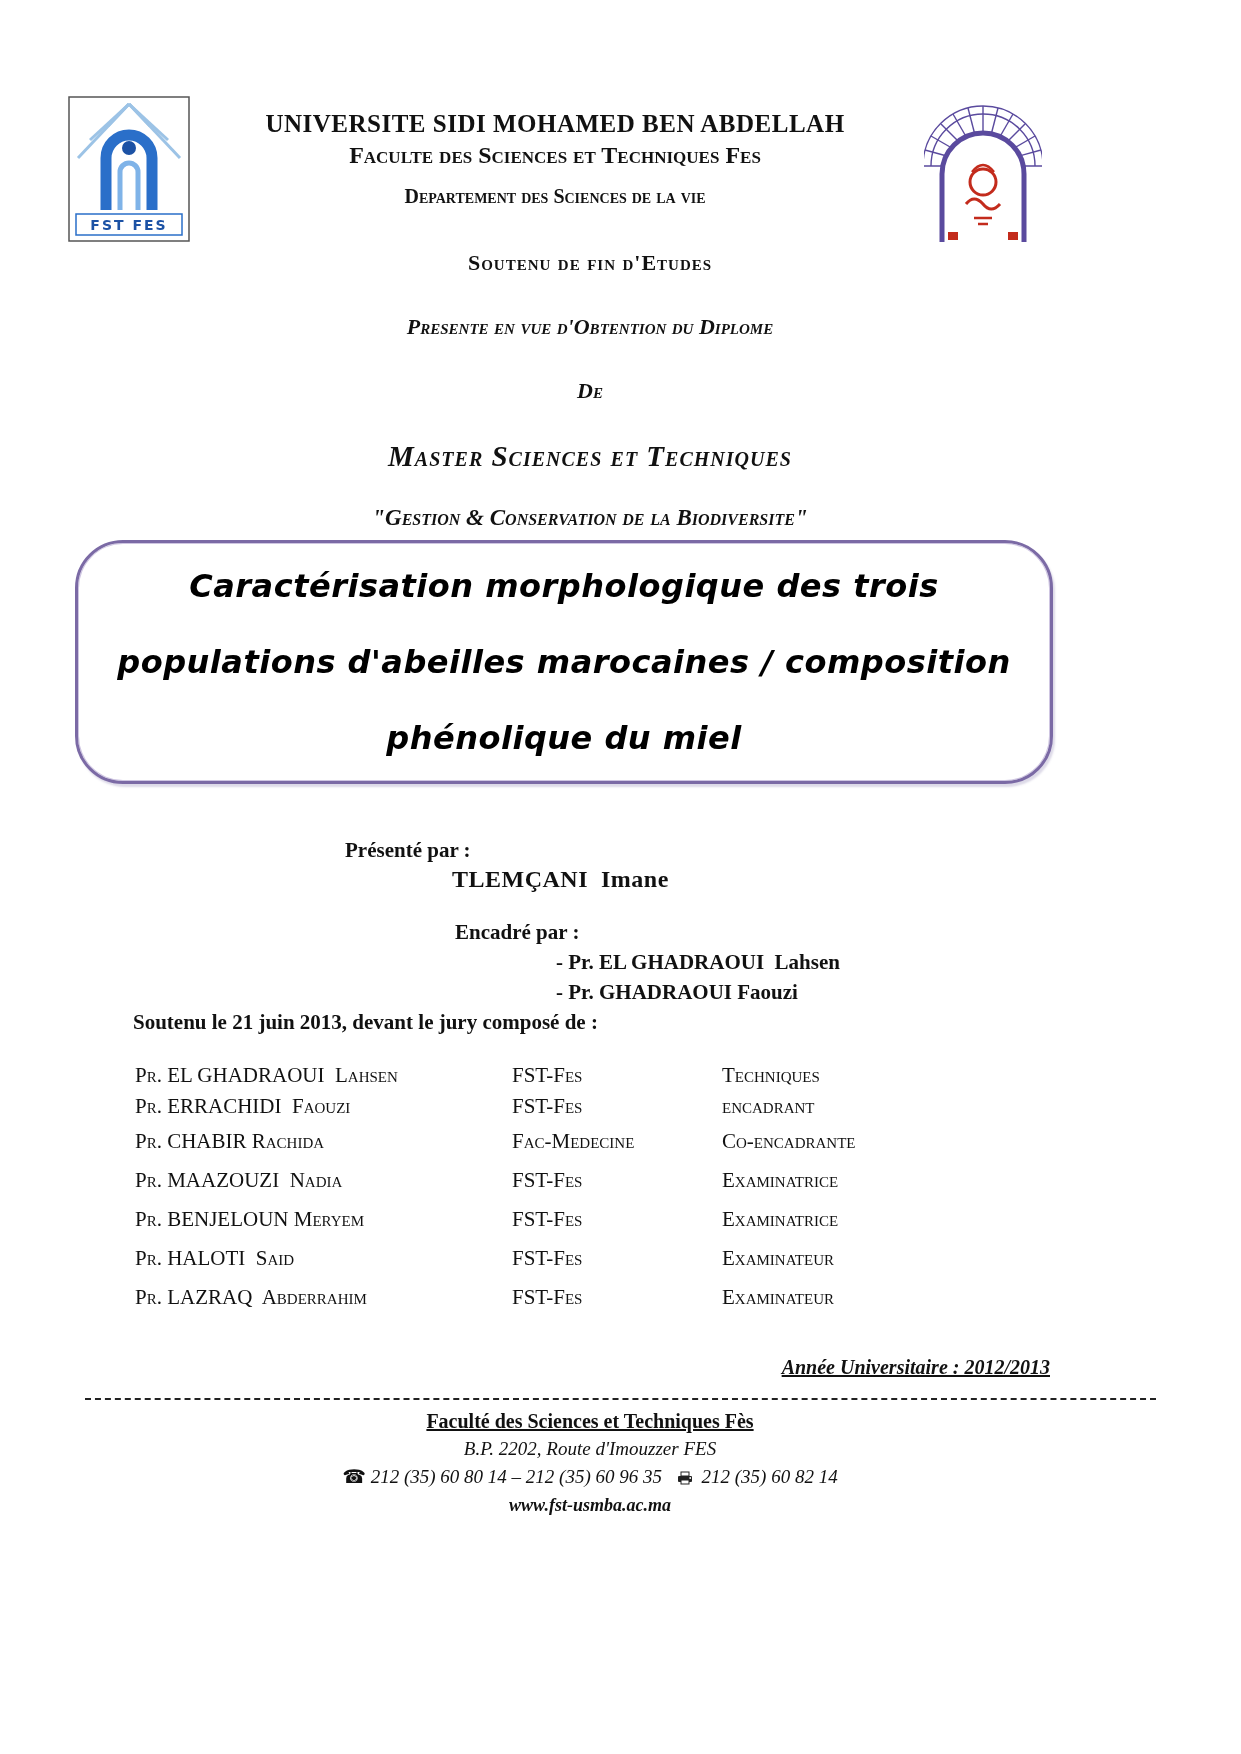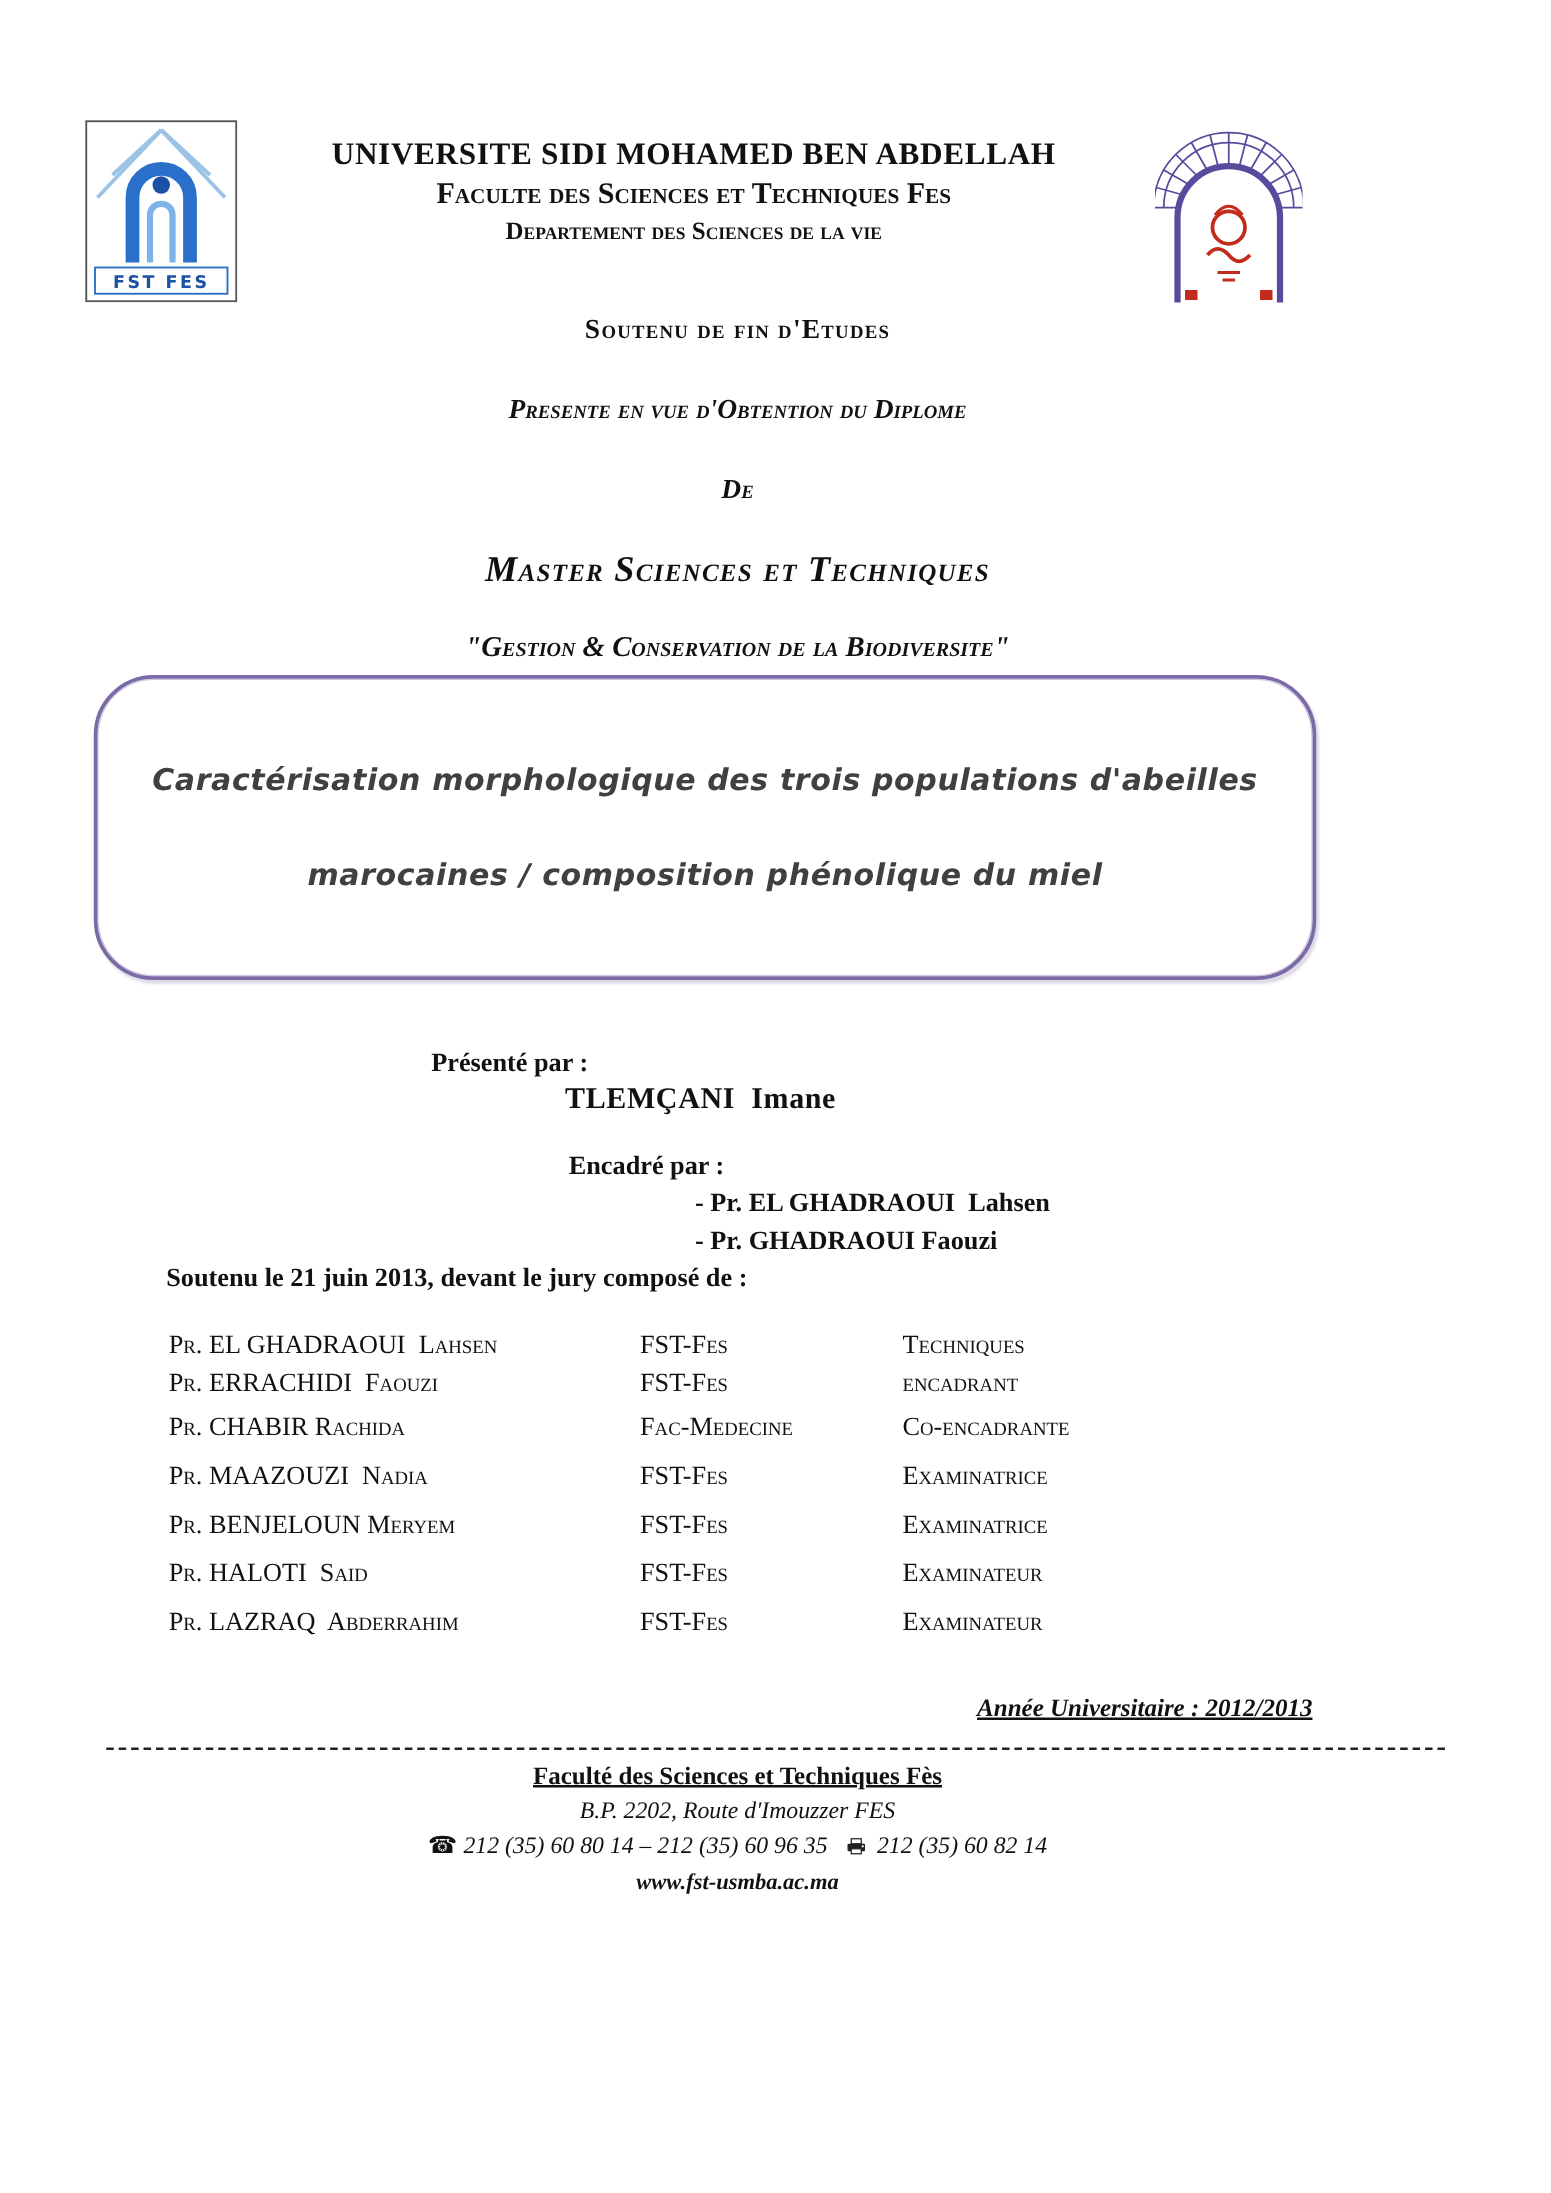--- a/index.html
+++ b/index.html
@@ -12,42 +12,42 @@
     overflow:hidden;
   }
   .prewrap{white-space:pre-wrap;}
 
   .logo-left{position:absolute;left:68px;top:96px;width:122px;height:146px;}
   .emblem{position:absolute;left:924px;top:82px;width:118px;height:164px;}
 
   .header-text{position:absolute;left:150px;top:110px;width:810px;text-align:center;}
   .header-text .university{font-size:25px;font-weight:bold;letter-spacing:0.5px;}
   .header-text .faculty{font-size:24px;font-weight:bold;font-variant:small-caps;margin-top:4px;}
-  .header-text .department{font-size:20px;font-weight:bold;font-variant:small-caps;margin-top:5px;}
+  .header-text .department{font-size:20px;font-weight:bold;font-variant:small-caps;margin-top:16px;}
 
   .intro{position:absolute;left:30px;top:250px;width:1120px;text-align:center;}
   .intro p{margin:0;}
   .l-memoire{font-size:22px;font-weight:bold;font-variant:small-caps;letter-spacing:1px;margin-bottom:38px !important;}
   .l-presente{font-size:22px;font-weight:bold;font-style:italic;font-variant:small-caps;margin-bottom:38px !important;}
   .l-de{font-size:22px;font-weight:bold;font-style:italic;font-variant:small-caps;margin-bottom:36px !important;}
   .l-master{font-size:29px;font-weight:bold;font-style:italic;font-variant:small-caps;letter-spacing:1px;margin-bottom:32px !important;}
   .l-option{font-size:23px;font-weight:bold;font-style:italic;font-variant:small-caps;}
 
   .title-box{
     position:absolute;left:75px;top:540px;width:972px;height:238px;
     border:3px solid #7b6aa5;border-radius:48px;
     box-shadow:0 0 0 1px #cfc6e2 inset, 2px 3px 2px rgba(120,106,165,0.25);
     display:flex;align-items:center;justify-content:center;
     background:#fff;
   }
   .title-box .title-text{
     font-family:"DejaVu Sans", sans-serif;
-    font-size:24px;font-weight:bold;font-style:italic;
+    font-size:32px;font-weight:bold;font-style:italic;
     line-height:76px;text-align:center;
-    padding:0 26px;letter-spacing:0.5px;color:#404040;
+    padding:0 26px;letter-spacing:0.5px;color:#000000;
   }
 
   .abs{position:absolute;}
   .presente-par{left:345px;top:838px;font-size:21px;font-weight:bold;}
   .student{left:452px;top:866px;font-size:24px;font-weight:bold;letter-spacing:0.5px;}
   .encadre{left:455px;top:920px;font-size:21px;font-weight:bold;}
   .sup1{left:556px;top:950px;font-size:21px;font-weight:bold;}
   .sup2{left:556px;top:980px;font-size:21px;font-weight:bold;}
   .soutenu{left:133px;top:1010px;font-size:21px;font-weight:bold;}
 

